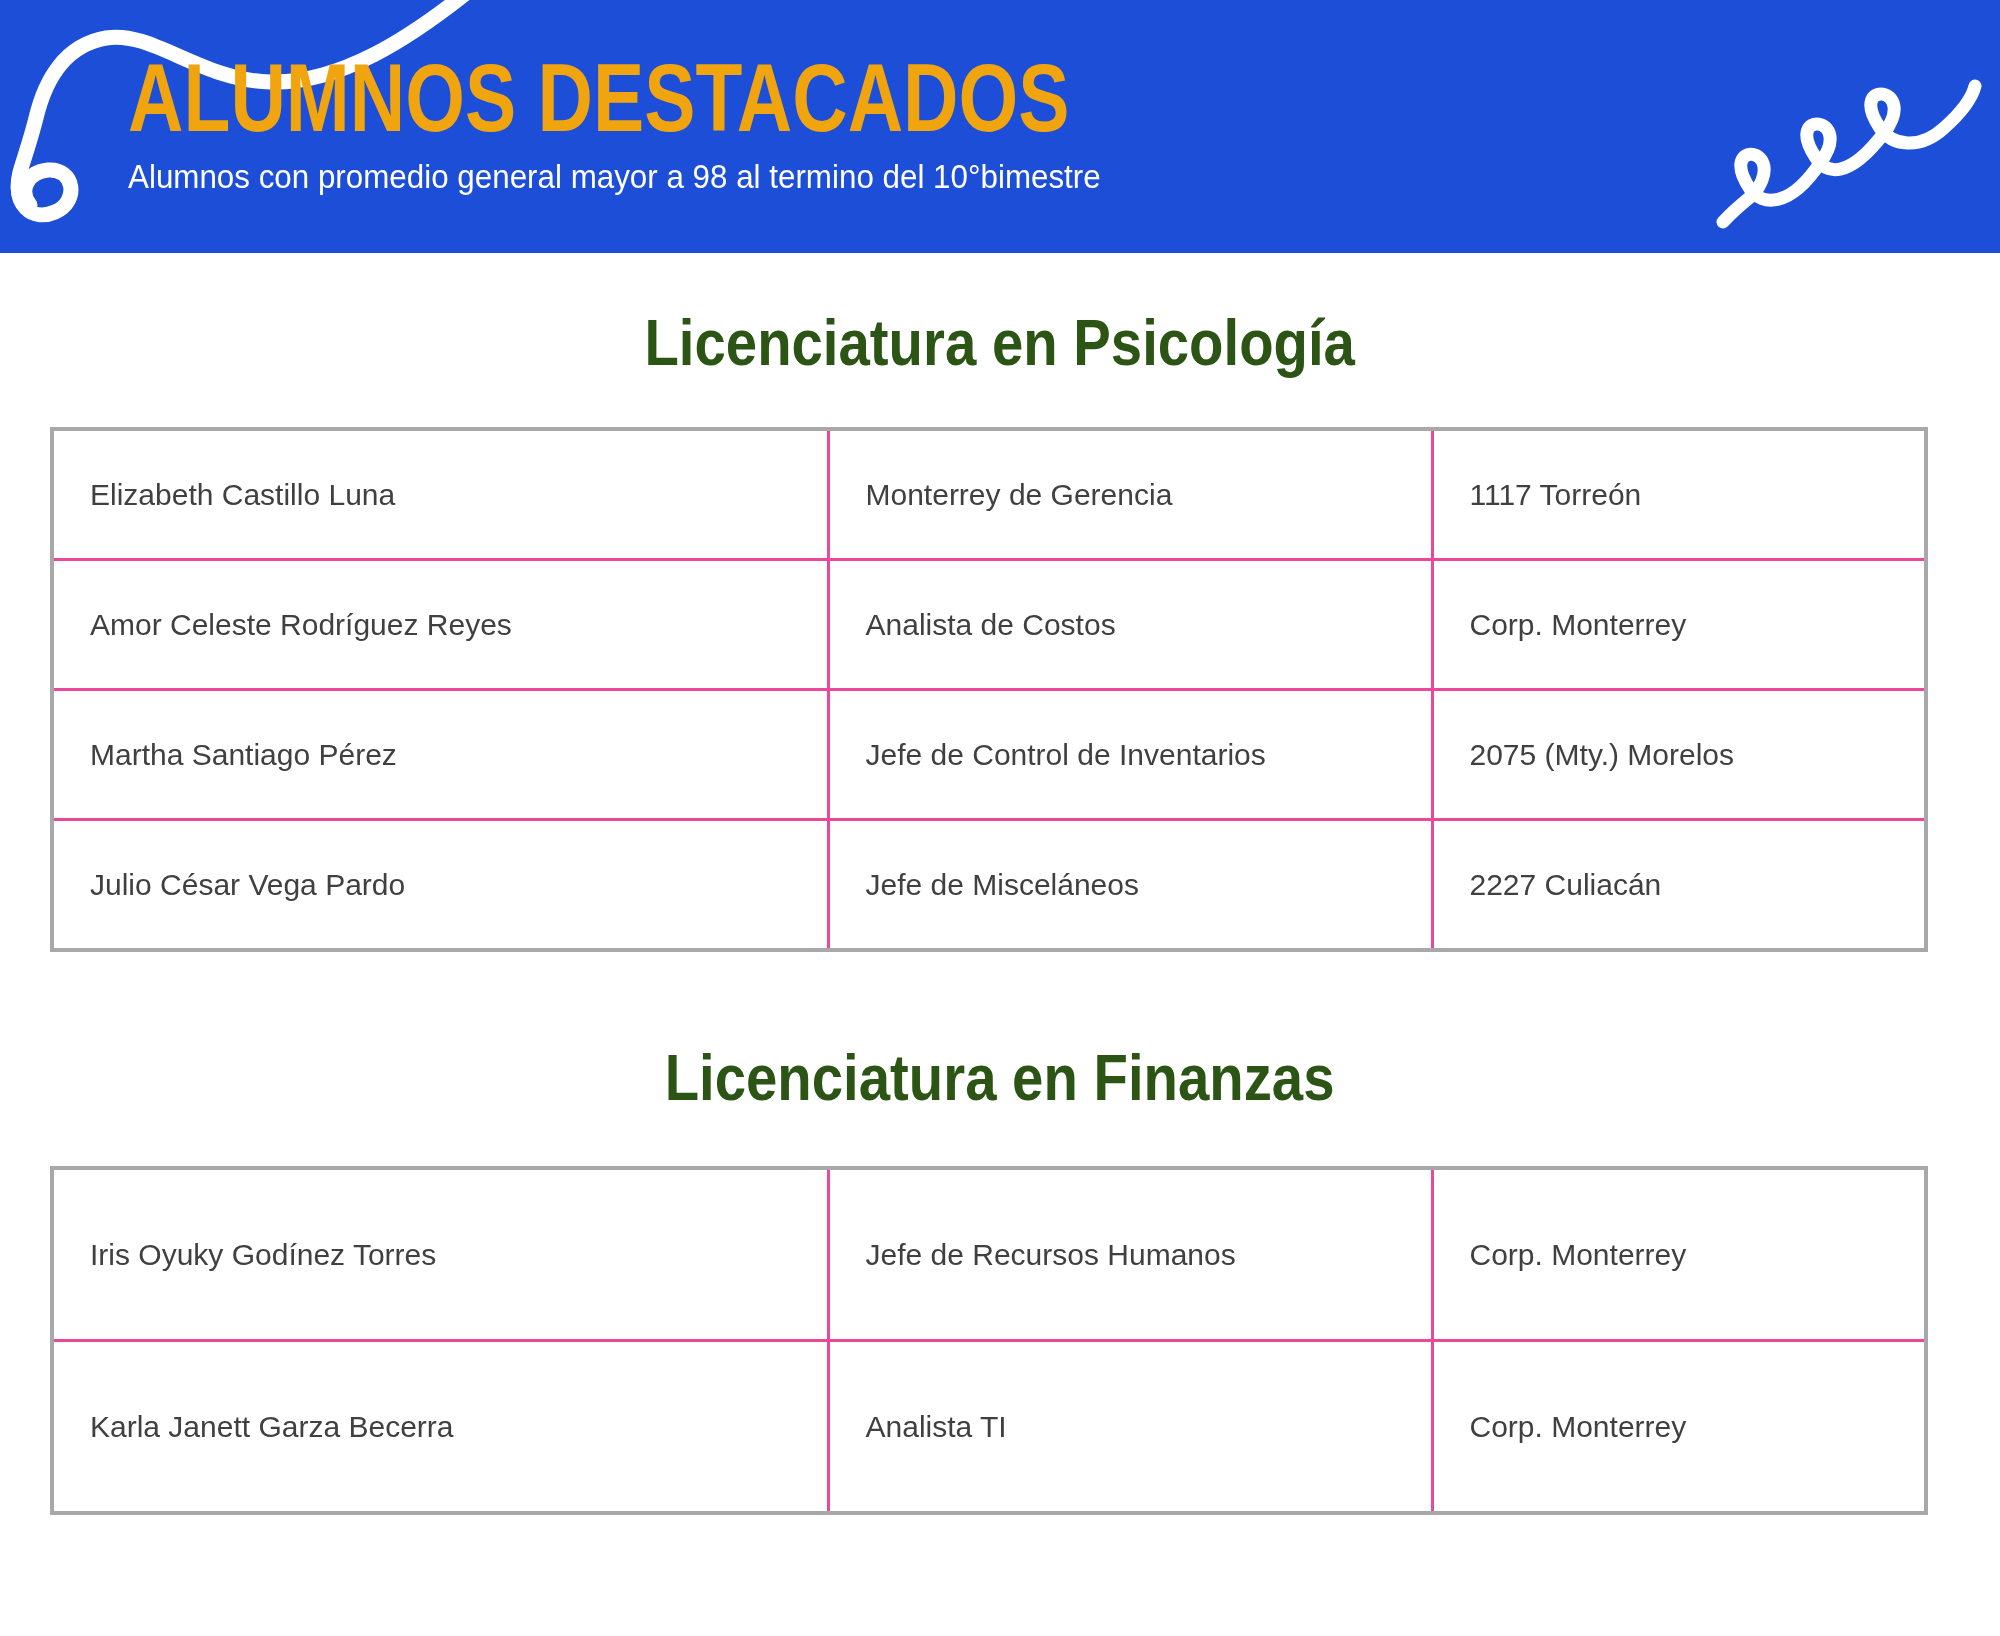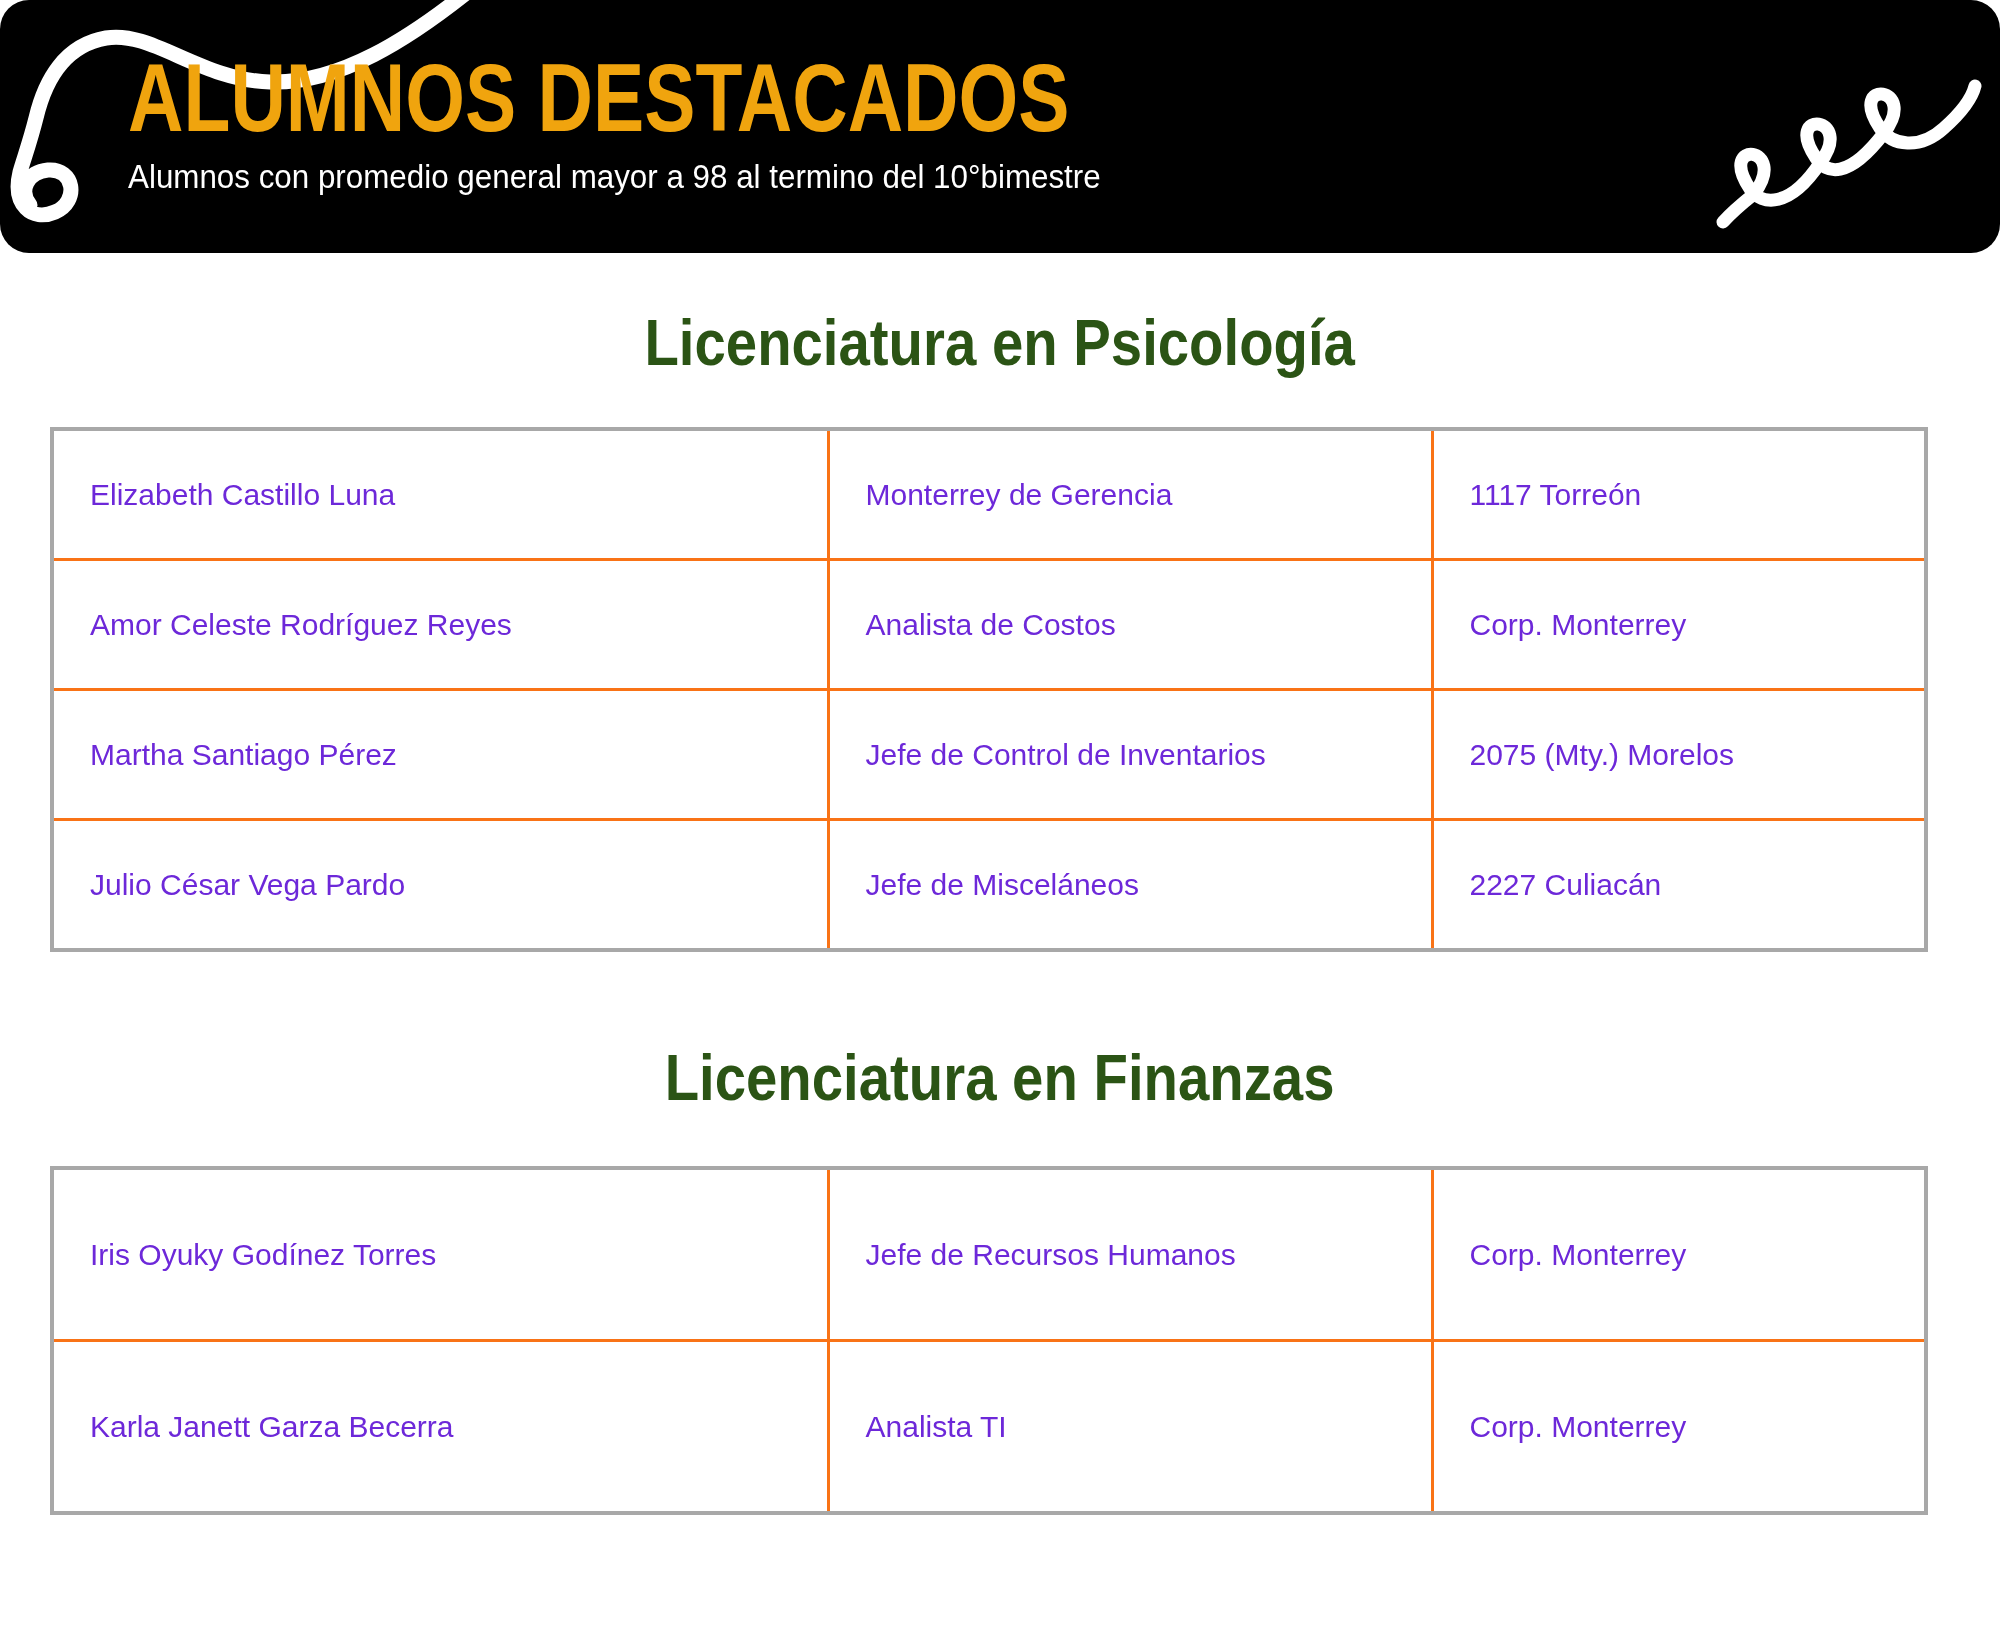--- a/index.html
+++ b/index.html
@@ -13,23 +13,22 @@
     width: 2000px;
     height: 1636px;
     background: #ffffff;
     overflow: hidden;
   }
   
   .banner {
     position: relative;
     width: 100%;
     height: 253px;
-    background: #000000;
+    background: #1d4ed8;
     overflow: hidden;
-    border-radius: 29px;
   }
   .banner-inner {
     position: absolute;
     left: 128px;
     top: 44px;
   }
   .main-title {
     display: inline-block;
     font-size: 96px;
     font-weight: 700;
@@ -81,23 +80,23 @@
   
   table.roster {
     border-collapse: collapse;
     margin-left: 50px;
     margin-top: 52px;
     width: 1874px;
     table-layout: fixed;
     border: 4px solid #a8a8a8;
   }
   table.roster td {
-    border: 3px solid #f97316;
+    border: 3px solid #ec4899;
     font-size: 30px;
-    color: #6d28d9;
+    color: #404040;
     padding: 0 0 0 36px;
     vertical-align: middle;
     background: #ffffff;
     overflow: hidden;
     white-space: nowrap;
   }
   table.roster-1 { margin-top: 52px; }
   table.roster-1 td { height: 127px; }
   table.roster-2 { margin-top: 56px; }
   table.roster-2 td { height: 169px; }

